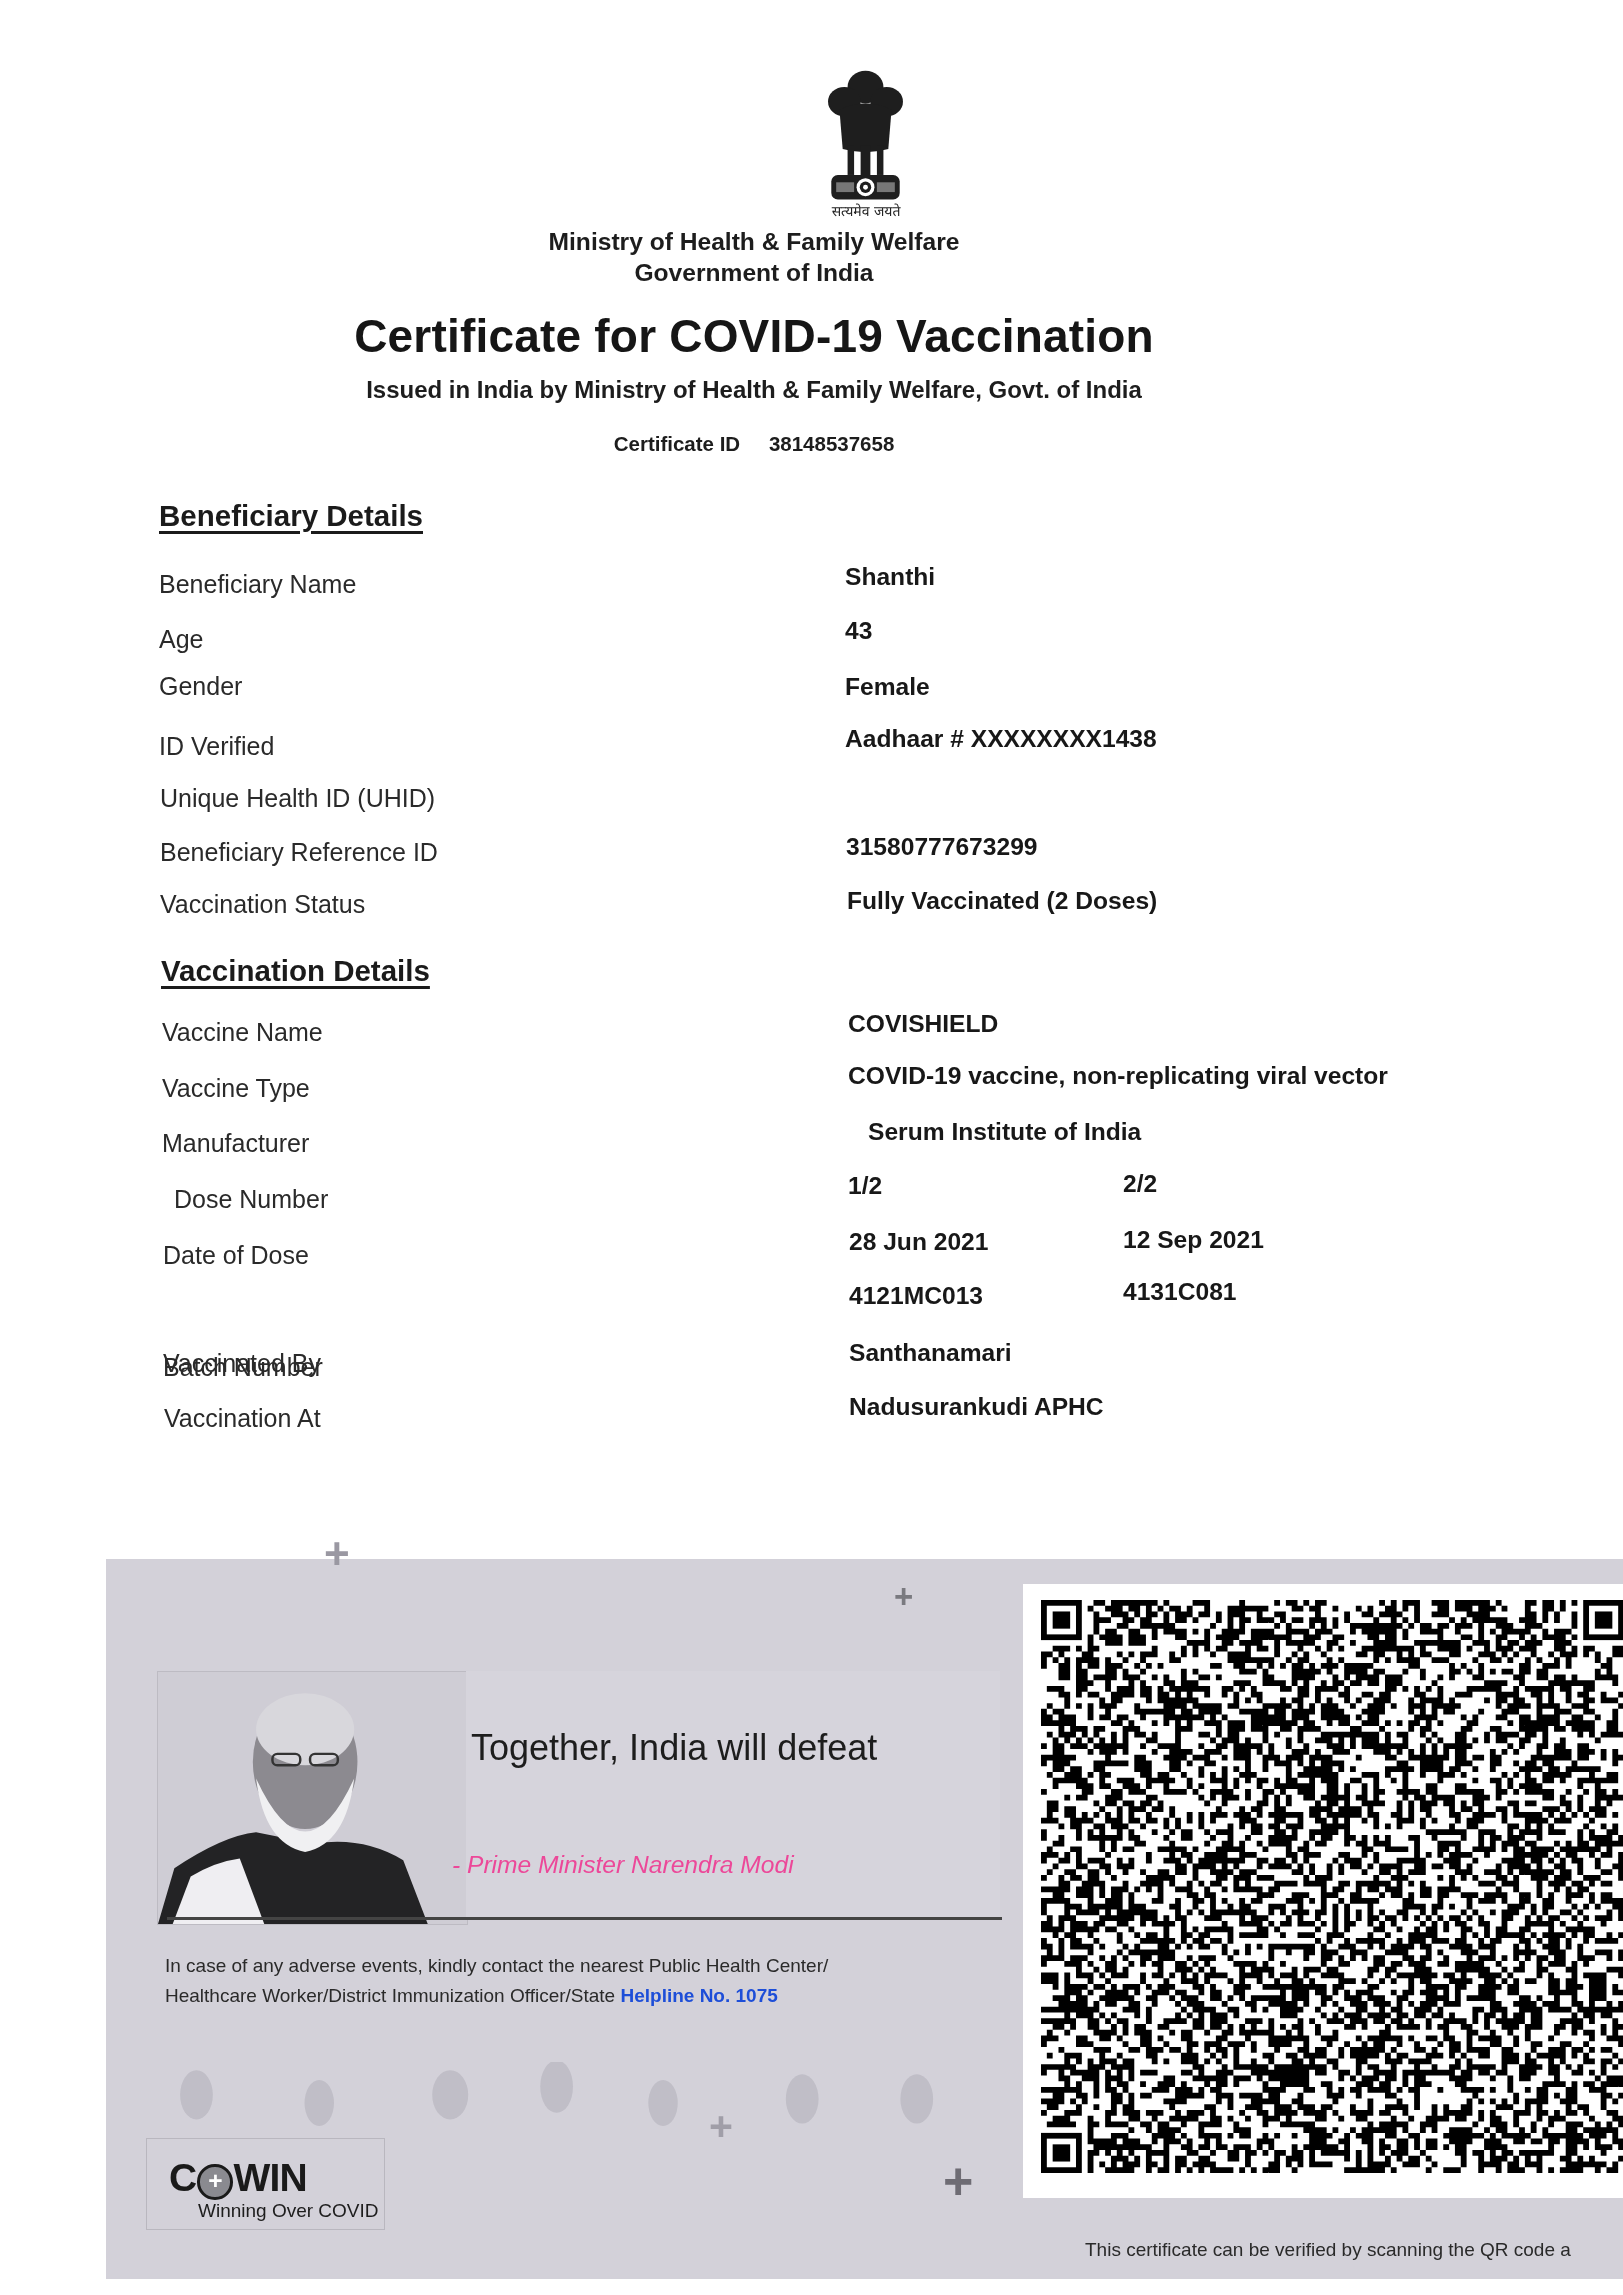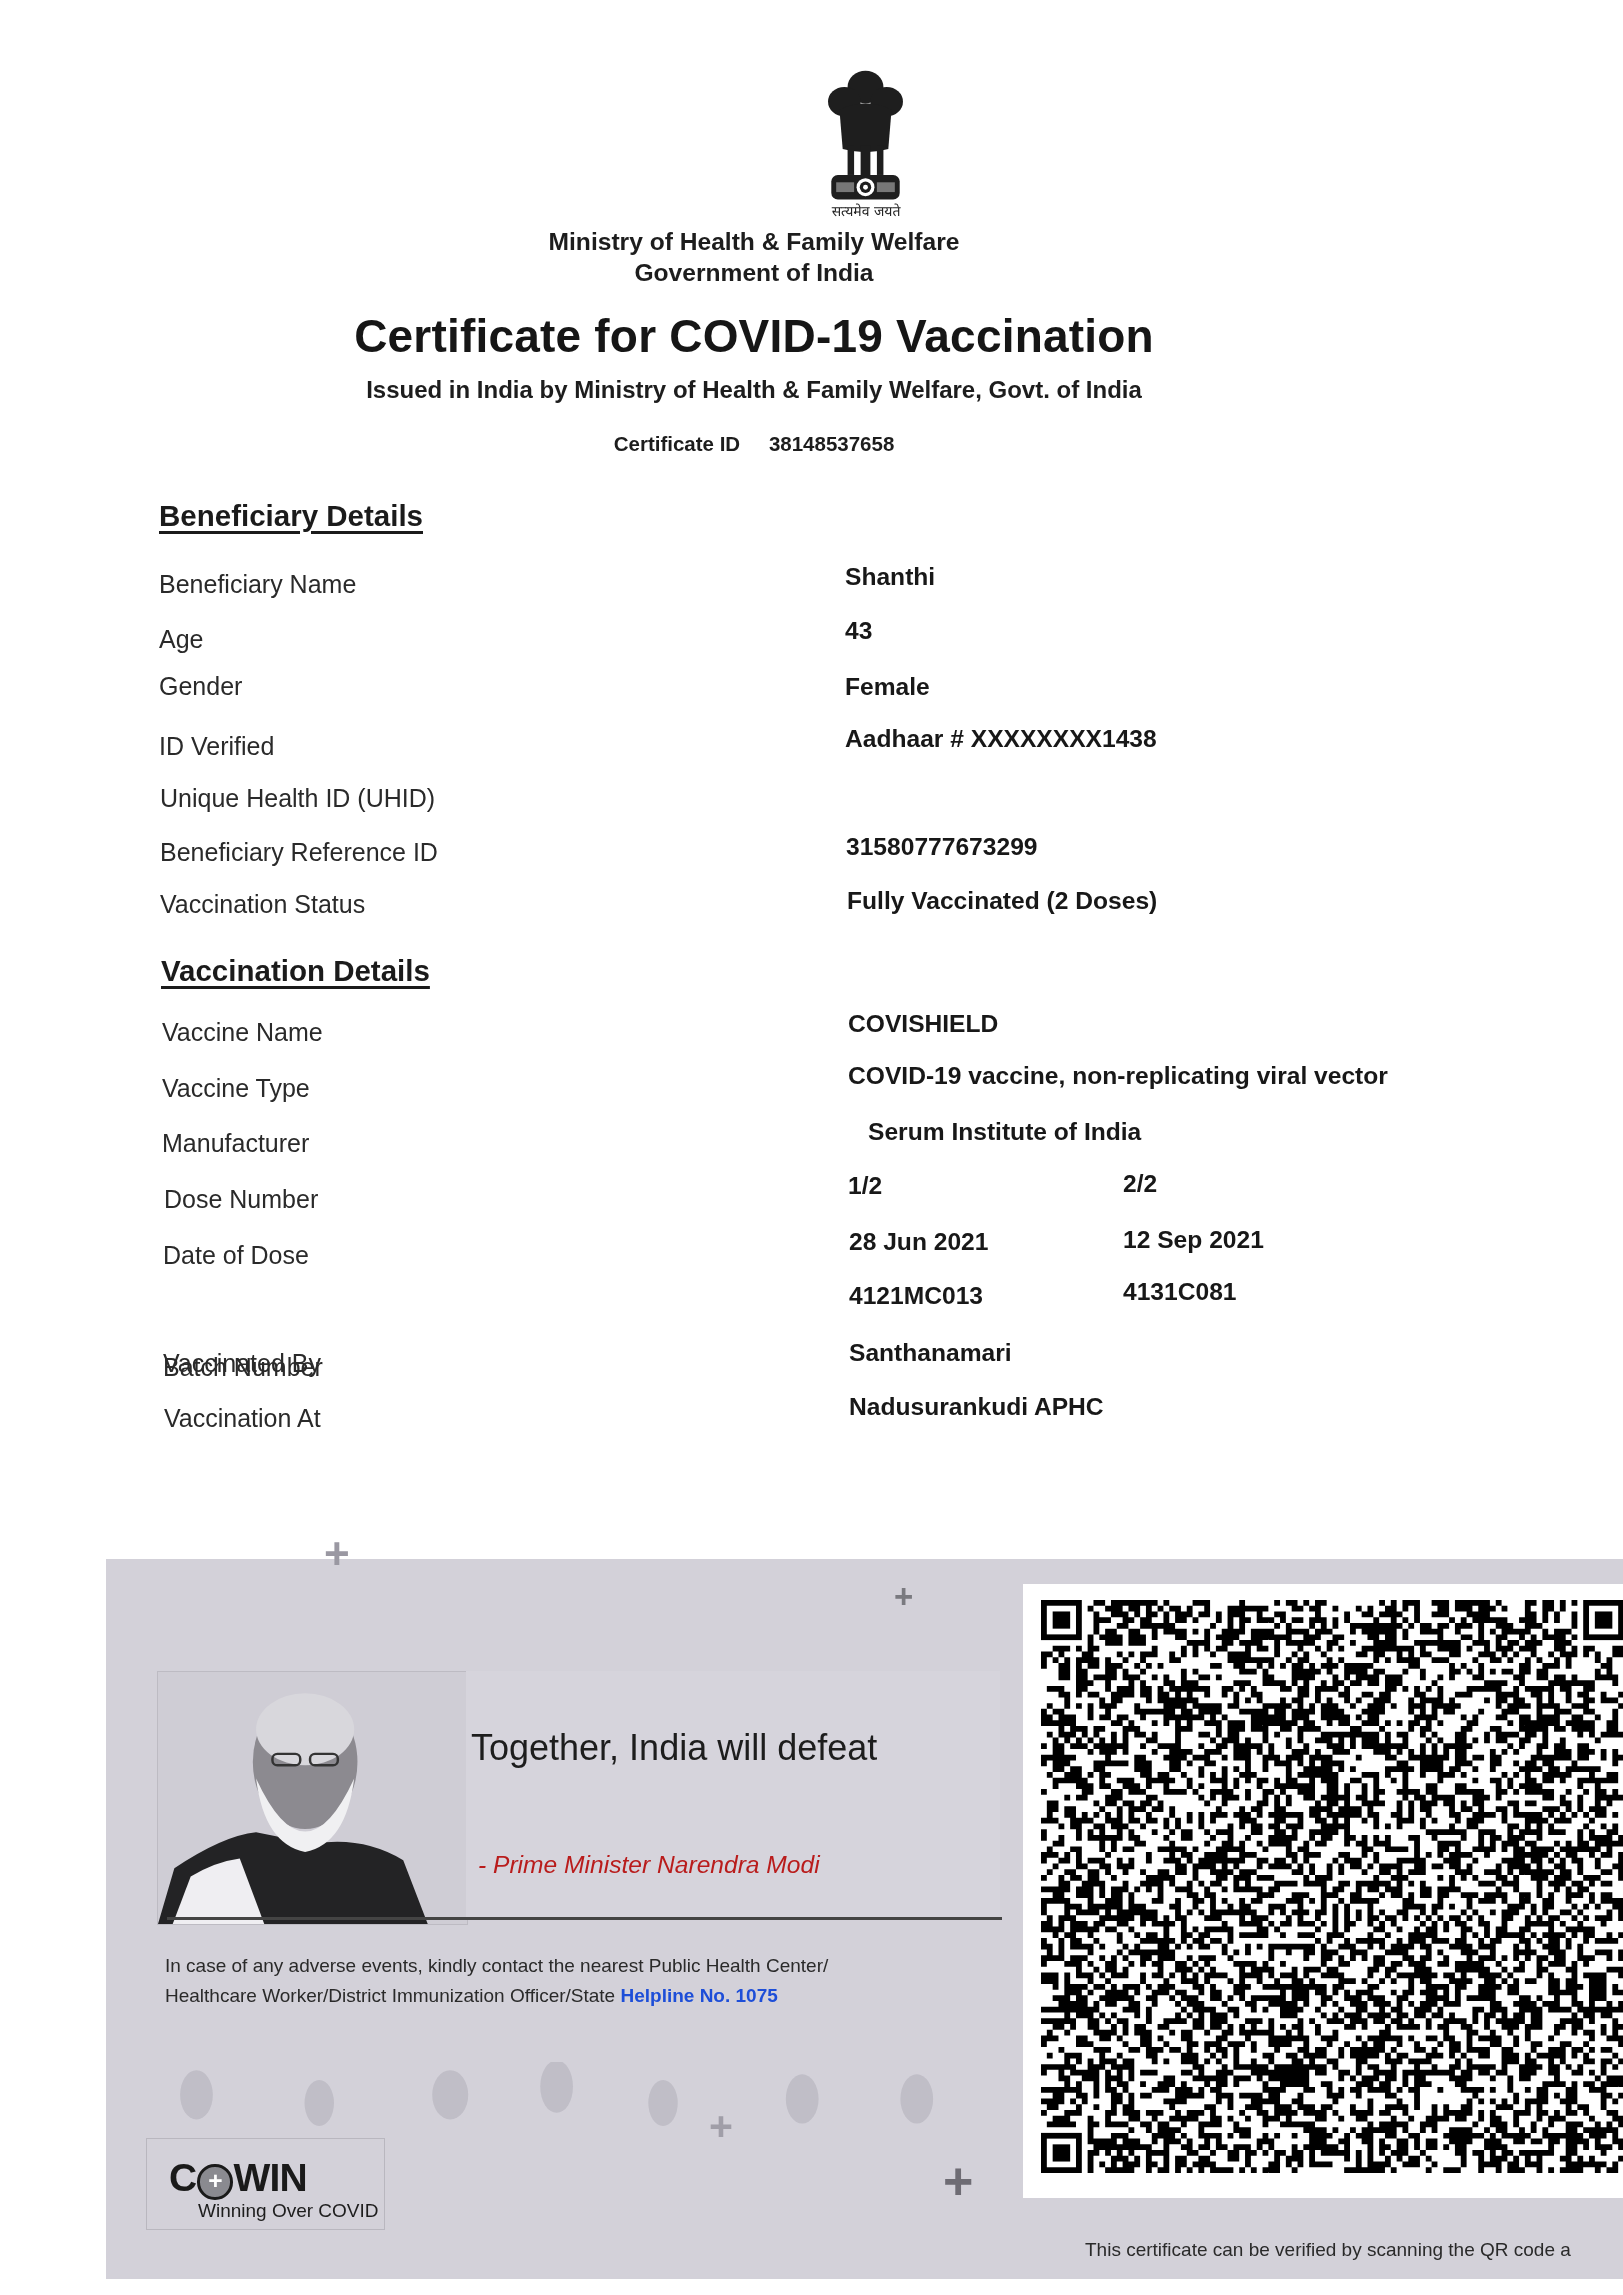--- a/index.html
+++ b/index.html
@@ -24,21 +24,21 @@
   .section-h { font-size: 29.5px; font-weight: 700; text-decoration: underline; text-underline-offset: 4.9px; text-decoration-thickness: 2.5px; color: #1b1b1b; }
   .label { font-size: 25px; color: #2a2a2a; font-weight: 400; }
   .value { font-size: 24.6px; color: #181818; font-weight: 700; }
 
   
   .panel { left: 106px; top: 1559px; width: 1517px; height: 720px; background: #d3d1d9; }
   .plus { color: #7a7a80; font-weight: 700; }
   .photo-box { left: 157px; top: 1671px; width: 309px; height: 252px; background: #cfcdd5; border: 0.8px solid #bdbbc3; }
   .quote-bg { left: 466px; top: 1671px; width: 534px; height: 246px; background: #d6d4dc; }
   .quote { left: 471px; top: 1720px; font-size: 36px; line-height: 56px; color: #1d1d1d; }
-  .attrib { left: 478px; top: 1851px; font-size: 24.6px; font-style: italic; color: #b91c1c; }
+  .attrib { left: 452px; top: 1851px; font-size: 24.6px; font-style: italic; color: #ec4899; }
   .divider { left: 167px; top: 1917px; width: 835px; height: 2.5px; background: #444; }
   .notice { left: 165px; top: 1951px; font-size: 19px; line-height: 30px; color: #2a2a2a; }
   .notice b { color: #1d4ed8; }
 
   .cowin-box { left: 146px; top: 2138px; width: 237px; height: 90px; border: 0.8px solid #b9b7bf; }
   .cowin-word { left: 169px; top: 2156px; font-size: 39px; font-weight: 700; color: #1a1a1a; letter-spacing: -0.8px; }
   .cowin-o { display:inline-block; width: 29.5px; height: 29.5px; border-radius: 50%; border: 3.3px solid #1a1a1a; background: #8a8a90; color:#fff; font-size: 24.6px; line-height: 28px; text-align:center; vertical-align: 1.6px; margin: 0 0.8px; box-sizing: content-box; }
   .cowin-tag { left: 198px; top: 2200px; font-size: 19px; color: #1d1d1d; }
 
   .qr-card { left: 1023px; top: 1584px; width: 601px; height: 614px; background: #ffffff; }
@@ -106,21 +106,21 @@
 
 <div class="abs label" style="left:162px; top:1018px;">Vaccine Name</div>
 <div class="abs value" style="left:848px; top:1010px;">COVISHIELD</div>
 
 <div class="abs label" style="left:162px; top:1074px;">Vaccine Type</div>
 <div class="abs value" style="left:848px; top:1062px;">COVID-19 vaccine, non-replicating viral vector</div>
 
 <div class="abs label" style="left:162px; top:1129px;">Manufacturer</div>
 <div class="abs value" style="left:848px; top:1118px;margin-left:20px;">Serum Institute of India</div>
 
-<div class="abs label" style="left:164px; top:1185px;">Dose Number</div>
+<div class="abs label" style="left:174px; top:1185px;">Dose Number</div>
 <div class="abs value" style="left:848px; top:1172px;">1/2</div>
 <div class="abs value" style="left:1123px; top:1170px;">2/2</div>
 
 <div class="abs label" style="left:163px; top:1241px;">Date of Dose</div>
 <div class="abs value" style="left:849px; top:1228px;">28 Jun 2021</div>
 <div class="abs value" style="left:1123px; top:1226px;">12 Sep 2021</div>
 
 <div class="abs label" style="left:163px; top:1353px;">Batch Number</div>
 <div class="abs value" style="left:849px; top:1282px;">4121MC013</div>
 <div class="abs value" style="left:1123px; top:1278px;">4131C081</div>

